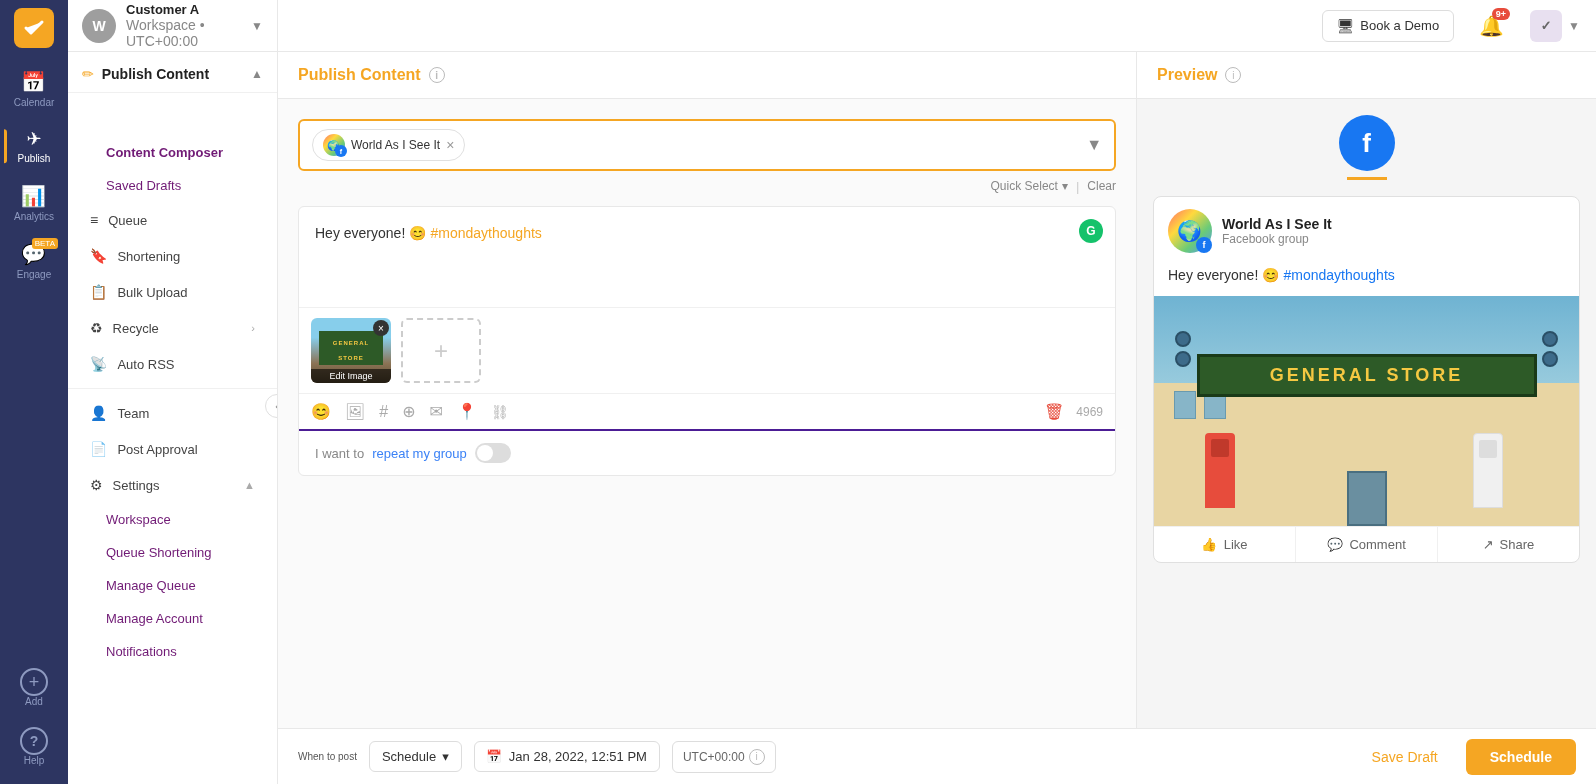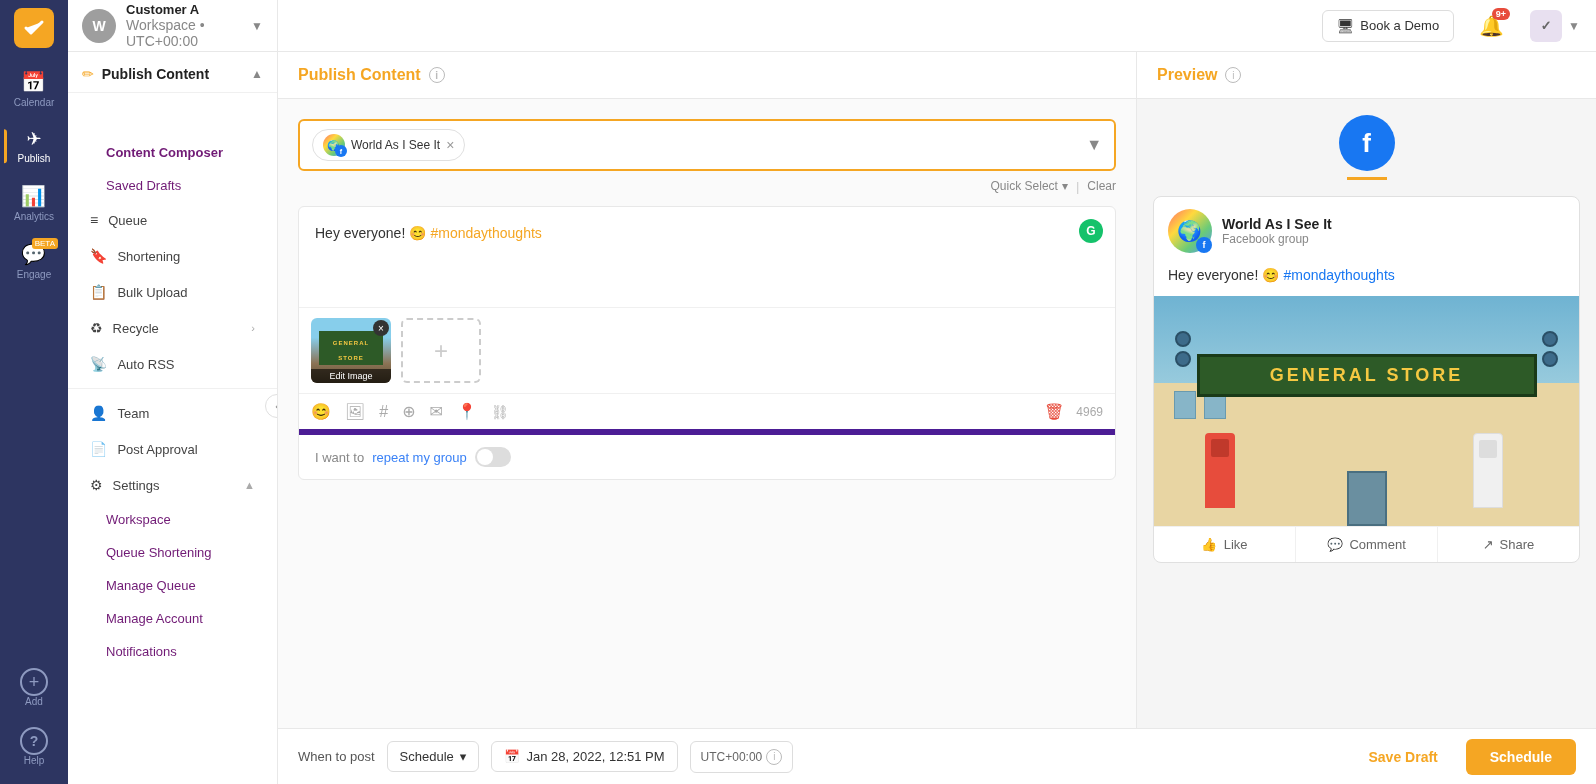--- a/index.html
+++ b/index.html
@@ -350,21 +350,21 @@
                     <span style="color:#aaa;cursor:pointer;font-size:16px;">✉</span>
                     <span style="color:#aaa;cursor:pointer;font-size:16px;">📍</span>
                     <span style="color:#aaa;cursor:pointer;font-size:14px;">⛓</span>
                   </div>
                   <div style="display:flex;align-items:center;gap:12px;">
                     <span style="color:#e74c3c;cursor:pointer;font-size:16px;">🗑</span>
                     <span style="color:#aaa;font-size:12px;">4969</span>
                   </div>
                 </div>
 
-                <div style="display:flex;align-items:center;gap:8px;padding:12px 16px;border-top:6px solid #4c1d95;">
+                <div style="display:flex;align-items:center;gap:8px;padding:12px 16px;border-top:2px solid #4c1d95;">
                   <span style="font-size:13px;color:#888;">I want to </span>
                   <a style="font-size:13px;color:#3b82f6;text-decoration:none;cursor:pointer;">repeat my group</a>
                   <div class="toggle-switch"></div>
                 </div>
               </div>
 
             </div>
           </div>
 
           <div style="width:460px;background:#f5f5f5;display:flex;flex-direction:column;flex-shrink:0;overflow-y:auto;border-left:1px solid #e8e8e8;">
@@ -451,35 +451,35 @@
                   </div>
                 </div>
               </div>
 
             </div>
           </div>
 
         </div>
 
         <div style="height:56px;background:white;border-top:1px solid #e8e8e8;display:flex;align-items:center;padding:0 20px;gap:12px;flex-shrink:0;">
-          <span style="font-size:13px;color:#555;white-space:nowrap;">When to post</span>
+          <span style="font-size:10px;color:#555;white-space:nowrap;">When to post</span>
           <div style="display:flex;align-items:center;gap:6px;border:1px solid #ddd;border-radius:6px;padding:7px 12px;background:white;cursor:pointer;font-size:13px;color:#333;">
             <span>Schedule</span>
             <span>▾</span>
           </div>
           <div style="display:flex;align-items:center;gap:6px;border:1px solid #ddd;border-radius:6px;padding:7px 12px;background:white;cursor:pointer;font-size:13px;color:#333;">
             <span>📅</span>
             <span>Jan 28, 2022, 12:51 PM</span>
           </div>
           <div style="border:1px solid #ddd;border-radius:6px;padding:7px 10px;font-size:12px;color:#666;display:flex;align-items:center;gap:4px;">
             <span>UTC+00:00</span>
             <span class="info-icon">i</span>
           </div>
           <div style="flex:1;"></div>
-          <button style="background:white;border:none;color:#f5a623;font-size:14px;font-weight:700;cursor:pointer;padding:8px 16px;">Save Draft</button>
+          <button style="background:white;border:none;color:#f5a623;font-size:14px;font-weight:400;cursor:pointer;padding:8px 16px;">Save Draft</button>
           <button style="background:#f5a623;color:white;border:none;border-radius:6px;padding:10px 24px;font-size:14px;font-weight:700;cursor:pointer;">Schedule</button>
         </div>
 
       </div>
 
     </div>
   </div>
 
 </div>
 

